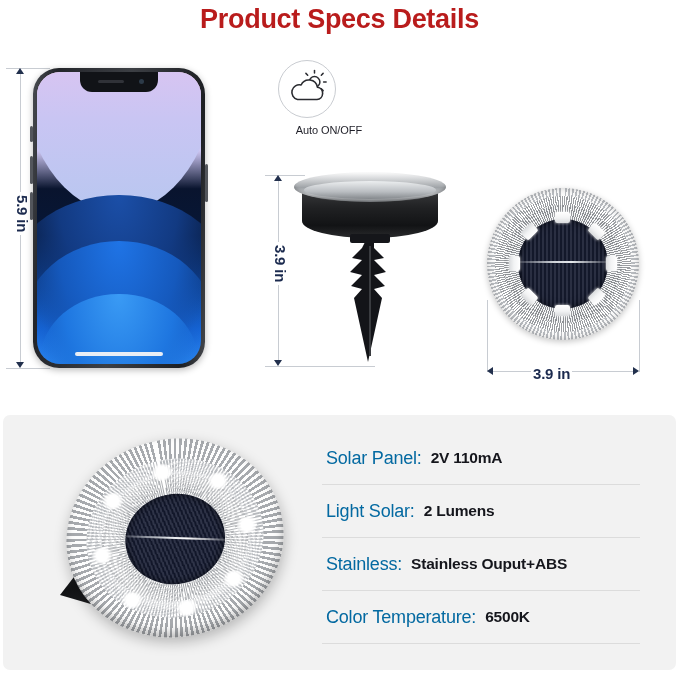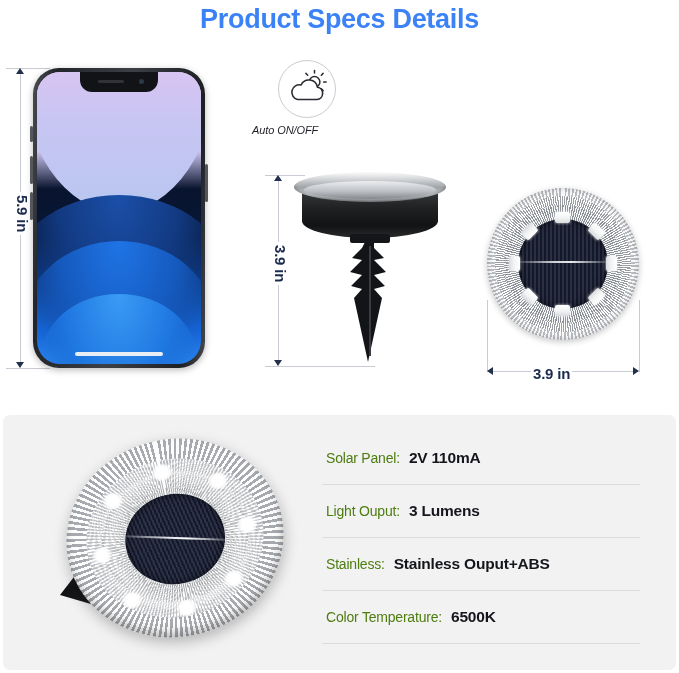--- a/index.html
+++ b/index.html
@@ -9,26 +9,26 @@
     font-family:"Liberation Sans", sans-serif;
     position:relative;
     overflow:hidden;
   }
 
   
   .title {
     position:absolute; top:4px; left:0; width:679px;
     text-align:center;
     font-size:27px; font-weight:bold; letter-spacing:-0.3px;
-    color:#3b82f6;
+    color:#b91c1c;
   }
 
   
   .features { position:absolute; top:60px; left:255px; width:400px; height:80px; }
-  .feature { position:absolute; text-align:left;font-style:italic; }
+  .feature { position:absolute; text-align:right; }
   .feature .circle {
     width:58px; height:58px; border-radius:50%;
     border:1.4px solid #c9ccd1;
     margin:0 auto; position:relative; background:#fff;
   }
   .feature .caption {
     margin-top:6px; font-size:11px; color:#1f1f28; white-space:nowrap;
     letter-spacing:-0.1px;
   }
   #f-auto   { left:-3px;  top:0; width:110px; }
@@ -258,21 +258,21 @@
     background:radial-gradient(circle,rgba(255,255,255,0) 48%,rgba(255,255,255,.35) 62%,rgba(255,255,255,0) 80%);
     z-index:5; pointer-events:none;
   }
 
   
   .spec-table { position:absolute; left:322px; top:432px; width:320px; }
   .spec-row { position:relative; height:53px; }
   .spec-row .rowline {
     display:flex; align-items:center; height:52px; padding-left:4px;
   }
-  .spec-label { font-size:14px; color:#4d7c0f; letter-spacing:-0.2px; white-space:nowrap; }
+  .spec-label { font-size:18px; color:#0369a1; letter-spacing:-0.2px; white-space:nowrap; }
   .spec-value {
     font-size:15.5px; color:#15161c; font-weight:bold; letter-spacing:-0.2px;
     margin-left:9px; white-space:nowrap;
   }
   .spec-divider { height:1px; background:#dcdcdc; width:318px; }
 </style>
 </head>
 <body>
 
 <div class="title">Product Specs Details</div>
@@ -386,22 +386,22 @@
   <div class="spec-row">
     <div class="rowline">
       <span class="spec-label">Solar Panel:</span>
       <span class="spec-value">2V 110mA</span>
     </div>
     <div class="spec-divider"></div>
   </div>
 
   <div class="spec-row">
     <div class="rowline">
-      <span class="spec-label">Light Ouput:</span>
-      <span class="spec-value">3 Lumens</span>
+      <span class="spec-label">Light Solar:</span>
+      <span class="spec-value">2 Lumens</span>
     </div>
     <div class="spec-divider"></div>
   </div>
 
   <div class="spec-row">
     <div class="rowline">
       <span class="spec-label">Stainless:</span>
       <span class="spec-value">Stainless Ouput+ABS</span>
     </div>
     <div class="spec-divider"></div>

